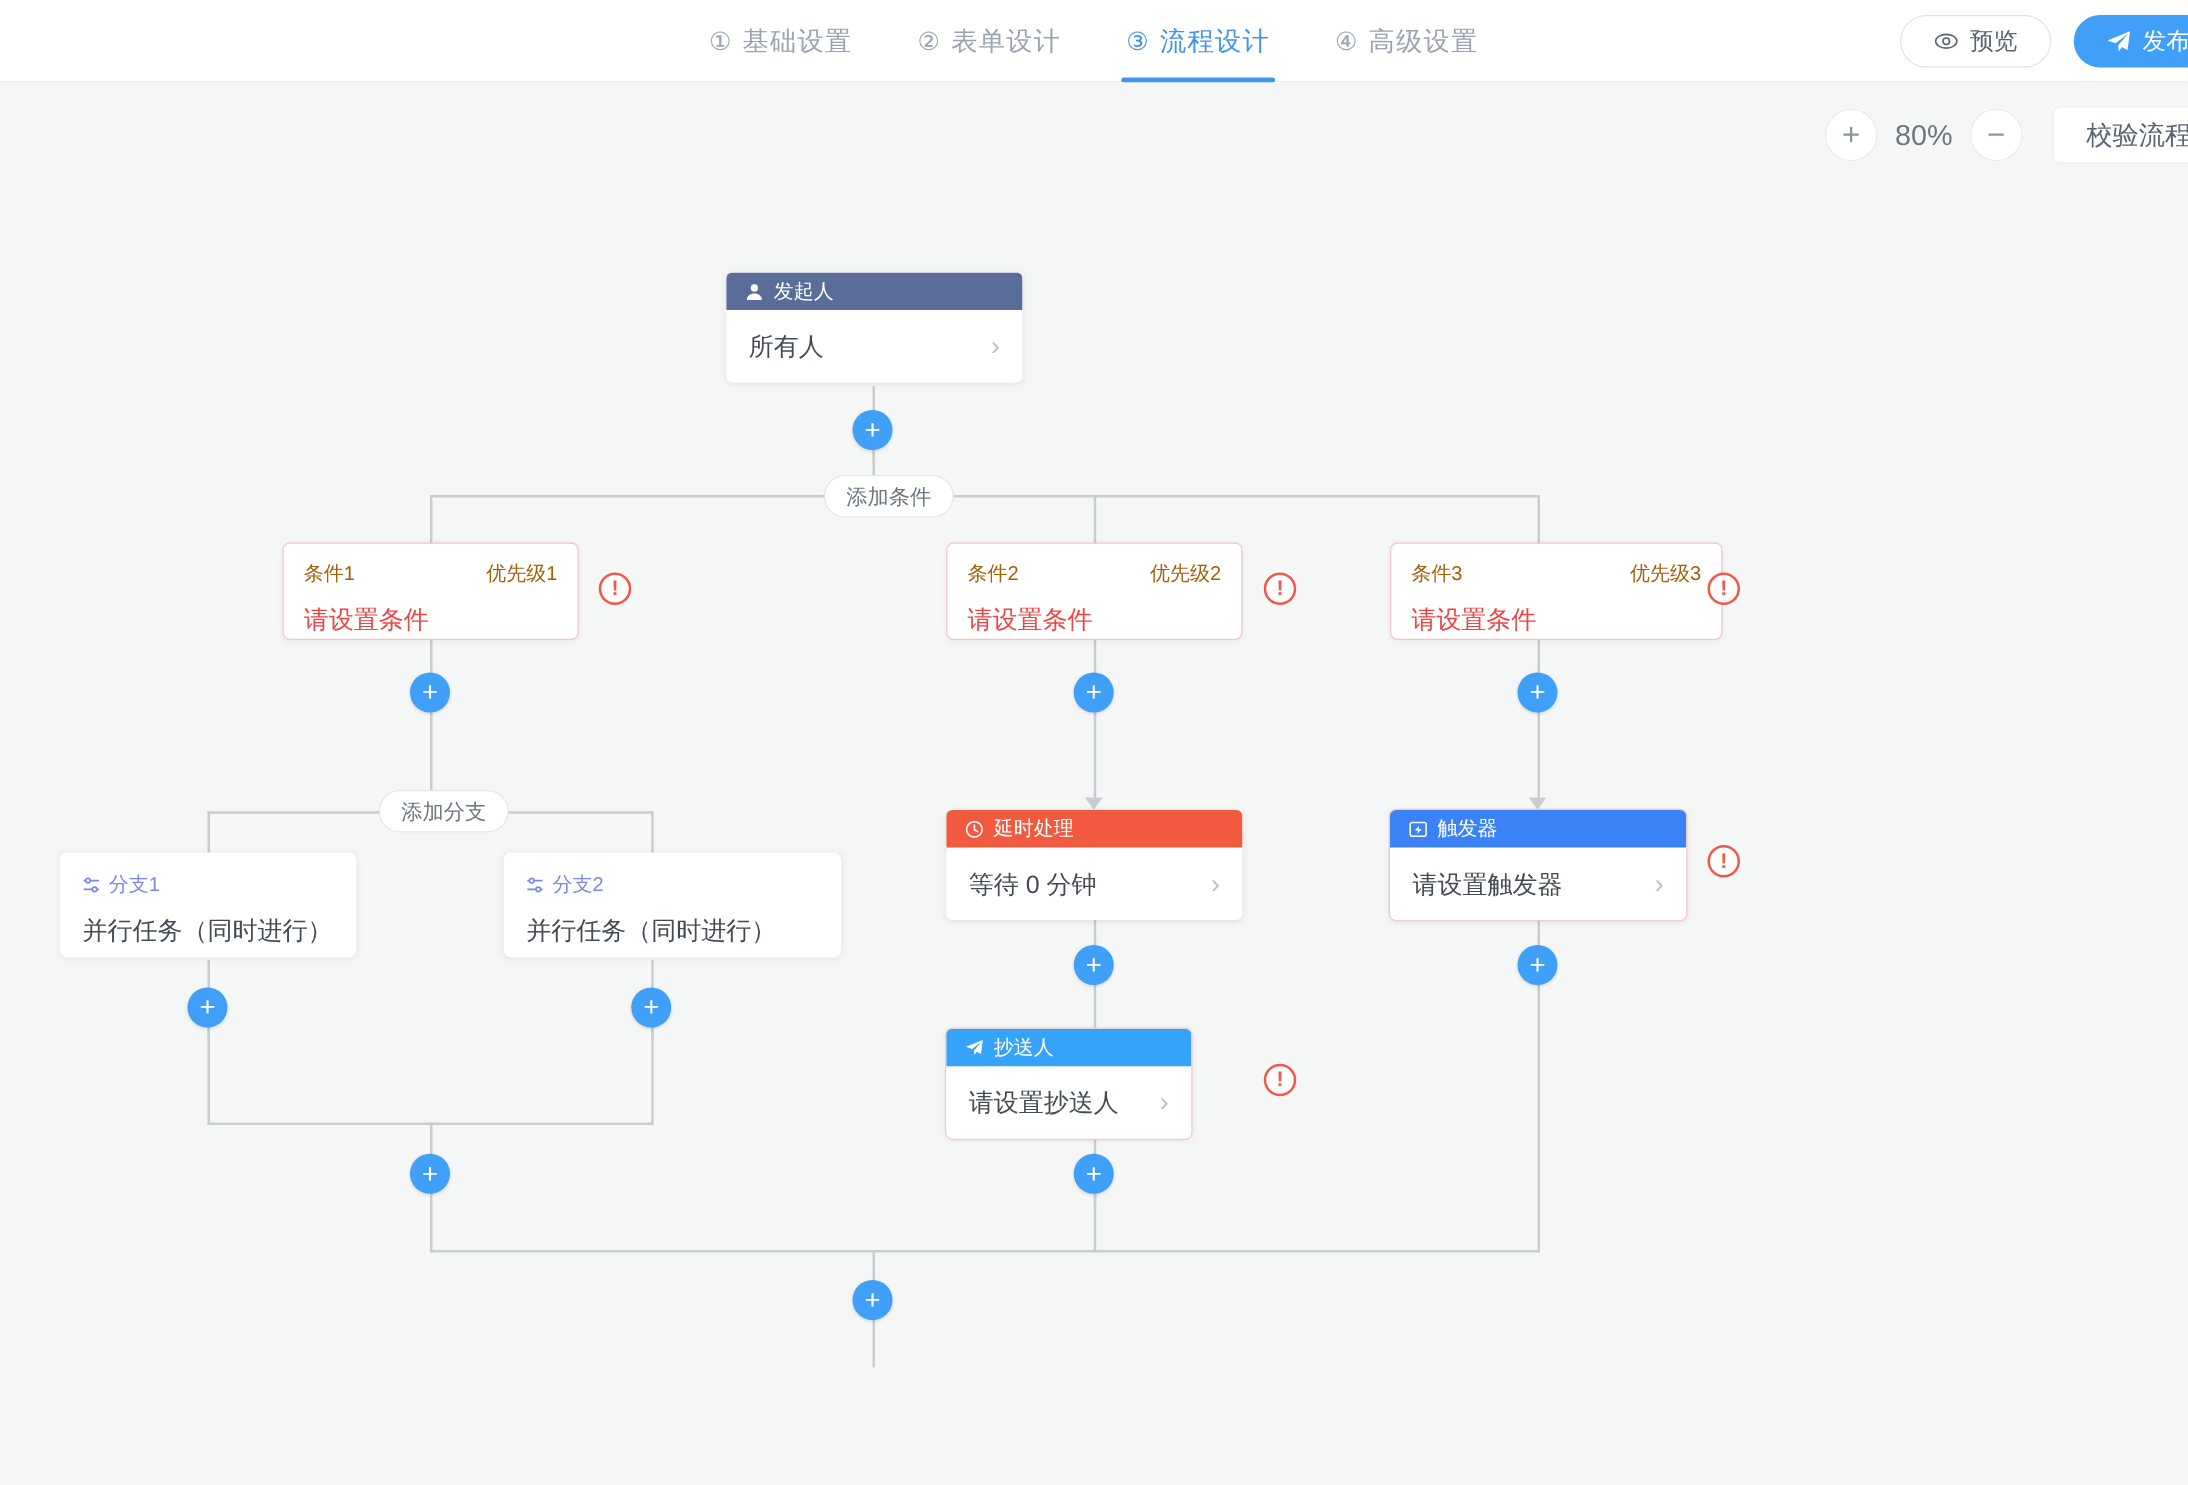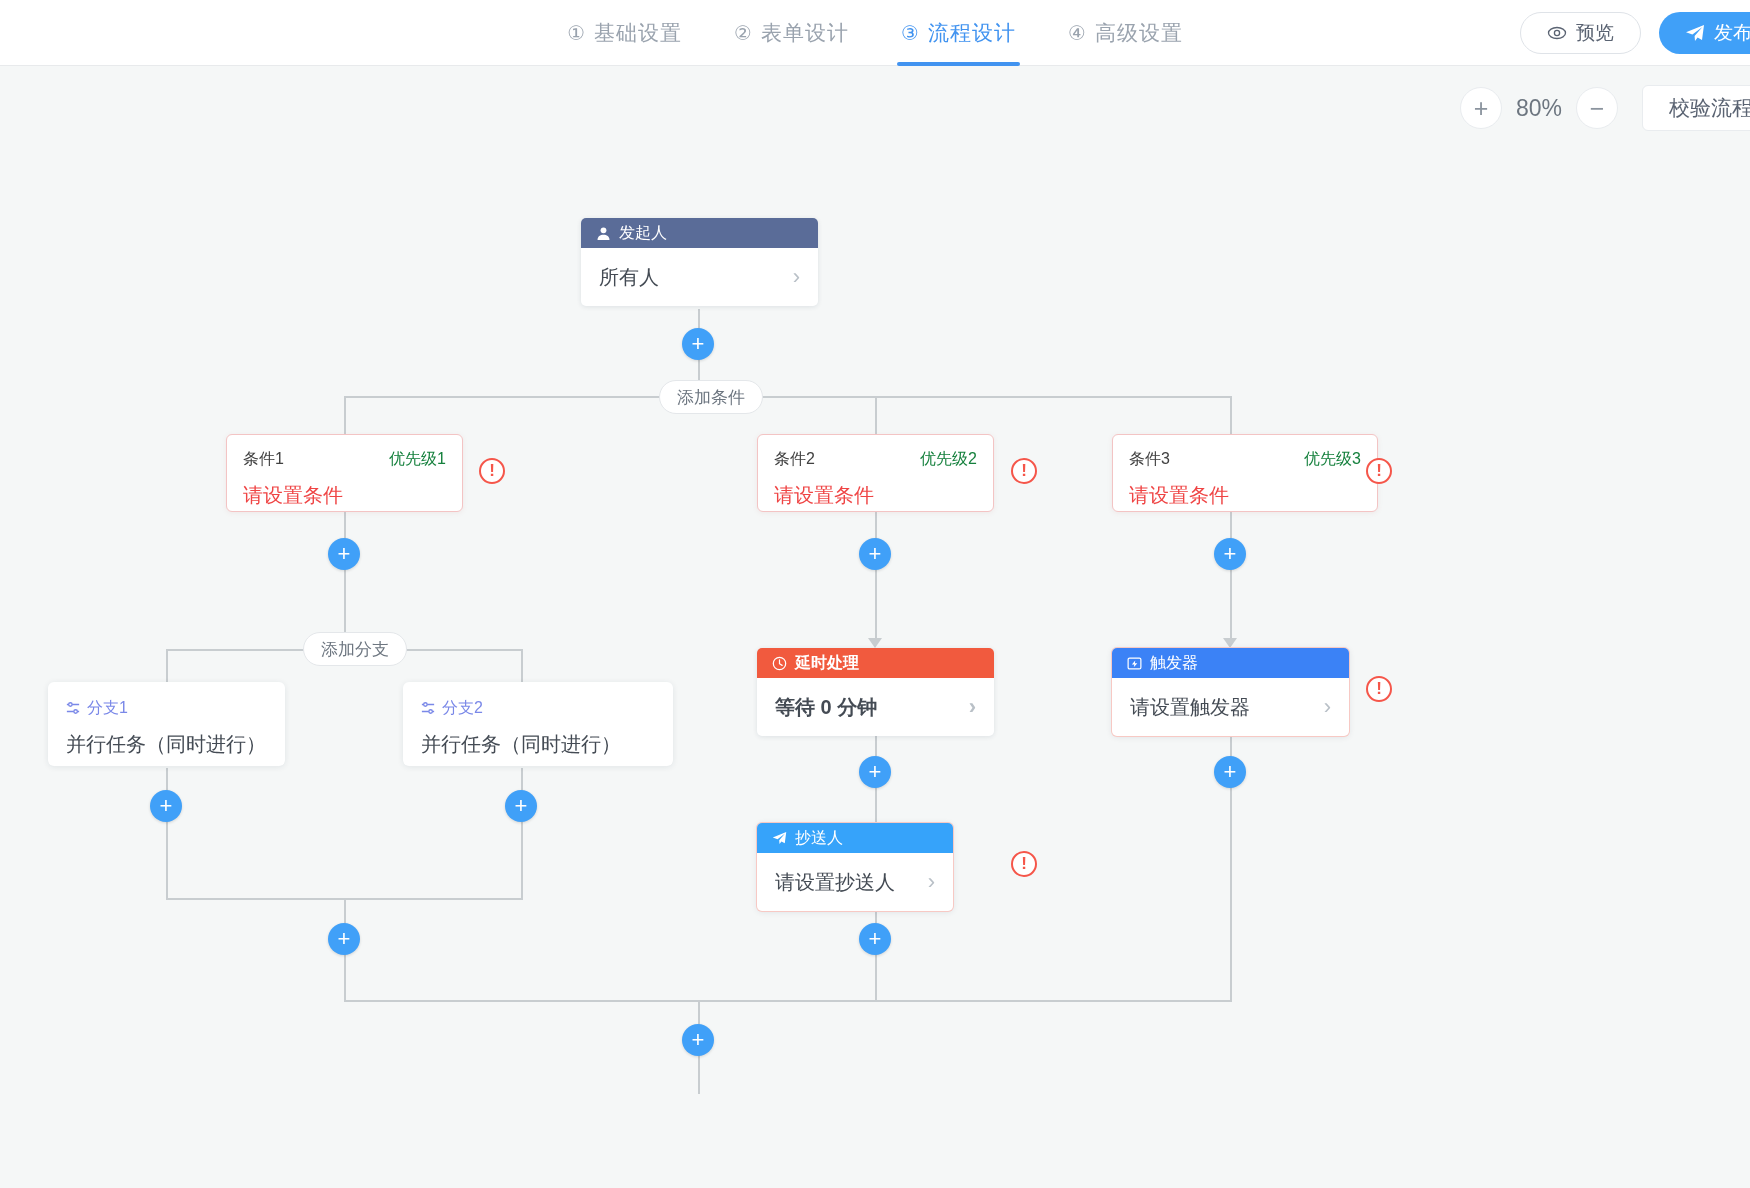--- a/index.html
+++ b/index.html
@@ -125,22 +125,22 @@
 
   .ic-sq { width: 15px; height: 15px; display: inline-block; flex: none; }
 
   
   .cond-card {
     width: 100%; background: #fff; border: 1px solid #f3c4c4; border-radius: 6px;
     box-shadow: 0 1px 5px rgba(200,120,120,.12);
     padding: 14px 16px 0 16px; height: 78px;
   }
   .cond-top { display: flex; align-items: center; justify-content: space-between; }
-  .cond-name { font-size: 16px; color: #404040; }
-  .cond-prio { font-size: 16px; color: #15803d; }
+  .cond-name { font-size: 16px; color: #a16207; }
+  .cond-prio { font-size: 16px; color: #a16207; }
   .cond-body { font-size: 20px; color: #ef4444; margin-top: 12px; }
 
   
   .branch-card {
     width: 100%; background: #fff; border-radius: 6px;
     box-shadow: 0 1px 6px rgba(20,40,70,.09);
     padding: 16px 18px 0 18px; height: 84px;
   }
   .branch-name { font-size: 16px; color: #7a88e8; display: flex; align-items: center; gap: 6px; }
   .branch-body { font-size: 20px; color: #444b54; margin-top: 12px; }
@@ -345,21 +345,21 @@
         </span>
         <span>分支2</span>
       </div>
       <div class="branch-body">并行任务（同时进行）</div>
     </div>
   </div>
   <div class="plus" style="left:505px; top:724px;">+</div>
 
   <div class="plus" style="left:328px; top:857px;">+</div>
 
-  <div class="node" style="left:757px; top:582px; width:237px;font-weight:bold;">
+  <div class="node" style="left:757px; top:582px; width:237px;">
     <div class="card">
       <div class="card-hd hd-delay">
         <span class="ic-sq">
           <svg width="15" height="15" viewBox="0 0 16 16">
               <circle cx="8" cy="8" r="6.6" fill="none" stroke="#fff" stroke-width="1.3"></circle>
               <path d="M8 4.2V8.3l2.8 1.7" stroke="#fff" stroke-width="1.3" fill="none" stroke-linecap="round"></path>
             </svg>
         </span>
         <span>延时处理</span>
       </div>

